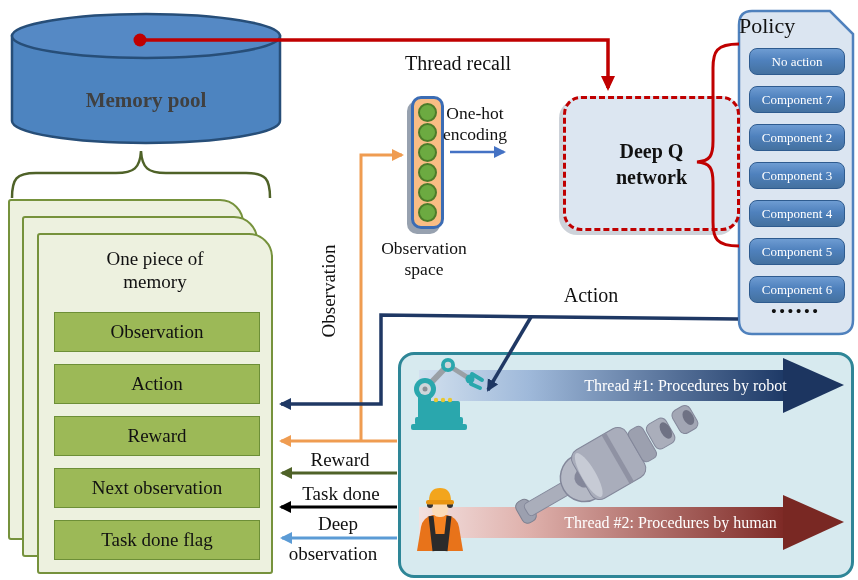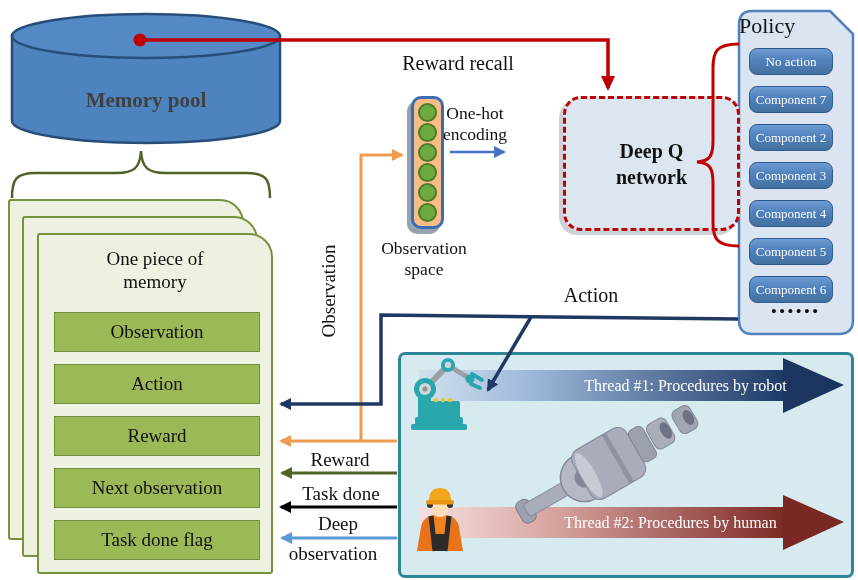--- a/index.html
+++ b/index.html
@@ -20,38 +20,38 @@
 
   
   .dqn{position:absolute;left:515px;top:96px;width:177px;height:135px;z-index:3;box-sizing:border-box;
        background:#dce6f1;border:3px dashed #c00000;border-radius:18px;
        box-shadow:-4px 4px 0 rgba(145,155,170,.45);
        display:flex;align-items:center;justify-content:center;text-align:center;
        font-weight:bold;font-size:20px;line-height:26px;margin-left:48px;}
 
   
   .policy-title{position:absolute;left:739px;top:13px;width:114px;font-size:22px;z-index:4;text-align:left;}
-  .pol-btn{position:absolute;left:749px;width:84px;height:27px;z-index:4;box-sizing:border-box;
+  .pol-btn{position:absolute;left:749px;width:96px;height:27px;z-index:4;box-sizing:border-box;
            background:linear-gradient(180deg,#6e9cd2 0%,#4f81bd 45%,#44719f 100%);
            border:1.5px solid #2e5b8f;border-radius:8px;color:#fff;
            font-size:13px;display:flex;align-items:center;justify-content:center;}
   .pol-dots{position:absolute;left:739px;top:303px;width:114px;z-index:4;text-align:center;
             font-size:15px;font-weight:bold;letter-spacing:3px;color:#111;}
 
   
   .mem-card{position:absolute;width:236px;height:341px;box-sizing:border-box;
             background:#edf1df;border:2px solid #76923c;border-radius:3px 24px 3px 3px;}
   .mem-title{position:absolute;left:0;top:12px;width:100%;text-align:center;font-size:19px;line-height:23px;}
   .mem-row{position:absolute;left:15px;width:206px;height:40px;box-sizing:border-box;
            background:#9cb957;border:1.5px solid #6d8f37;
            display:flex;align-items:center;justify-content:center;font-size:19px;}
 
   
   .env{position:absolute;left:398px;top:352px;width:456px;height:226px;z-index:3;box-sizing:border-box;
-       background:#d7eaef;border:3px solid #2e8697;border-radius:7px;}
+       background:#d7eaef;border:3px solid #2e8697;border-radius:16px;}
   .env svg{position:absolute;left:0;top:0;}
   .thread-lbl{position:absolute;z-index:5;color:#fff;font-size:16px;text-align:center;white-space:nowrap;}
 </style>
 </head>
 <body>
 
 <div class="canvas">
 
   <svg id="bg" class="layer" viewBox="0 0 858 580">
 
@@ -60,21 +60,21 @@
       <ellipse cx="146" cy="36" rx="134" ry="22" fill="#5589c5" stroke="#274e78" stroke-width="2.5"></ellipse>
     </g>
 
     <path d="M 12 198 C 12 179 16 173 36 173 L 116 173 C 134 173 140 168 141 151 C 142 168 148 173 166 173 L 246 173 C 266 173 270 179 270 198" fill="none" stroke="#4f6228" stroke-width="2.5"></path>
 
     <path d="M 752 11 H 830 L 853 34 V 320 Q 853 334 839 334 H 752 Q 739 334 739 320 V 25 Q 739 11 752 11 Z" fill="#dbe5f1" stroke="#4f81bd" stroke-width="2.5"></path>
   </svg>
 
   <div class="lbl" style="left:11px;top:88px;width:270px;font-size:21px;font-weight:bold;color:#404040;">Memory pool</div>
 
-  <div class="lbl" style="left:358px;top:52px;width:200px;font-size:20px;">Reward recall</div>
+  <div class="lbl" style="left:358px;top:52px;width:200px;font-size:20px;">Thread recall</div>
 
   <div class="obs-box">
     <span class="obs-cell"></span>
     <span class="obs-cell"></span>
     <span class="obs-cell"></span>
     <span class="obs-cell"></span>
     <span class="obs-cell"></span>
     <span class="obs-cell"></span>
   </div>
   <div class="lbl" style="left:374px;top:238px;width:100px;font-size:17.5px;line-height:21px;">

